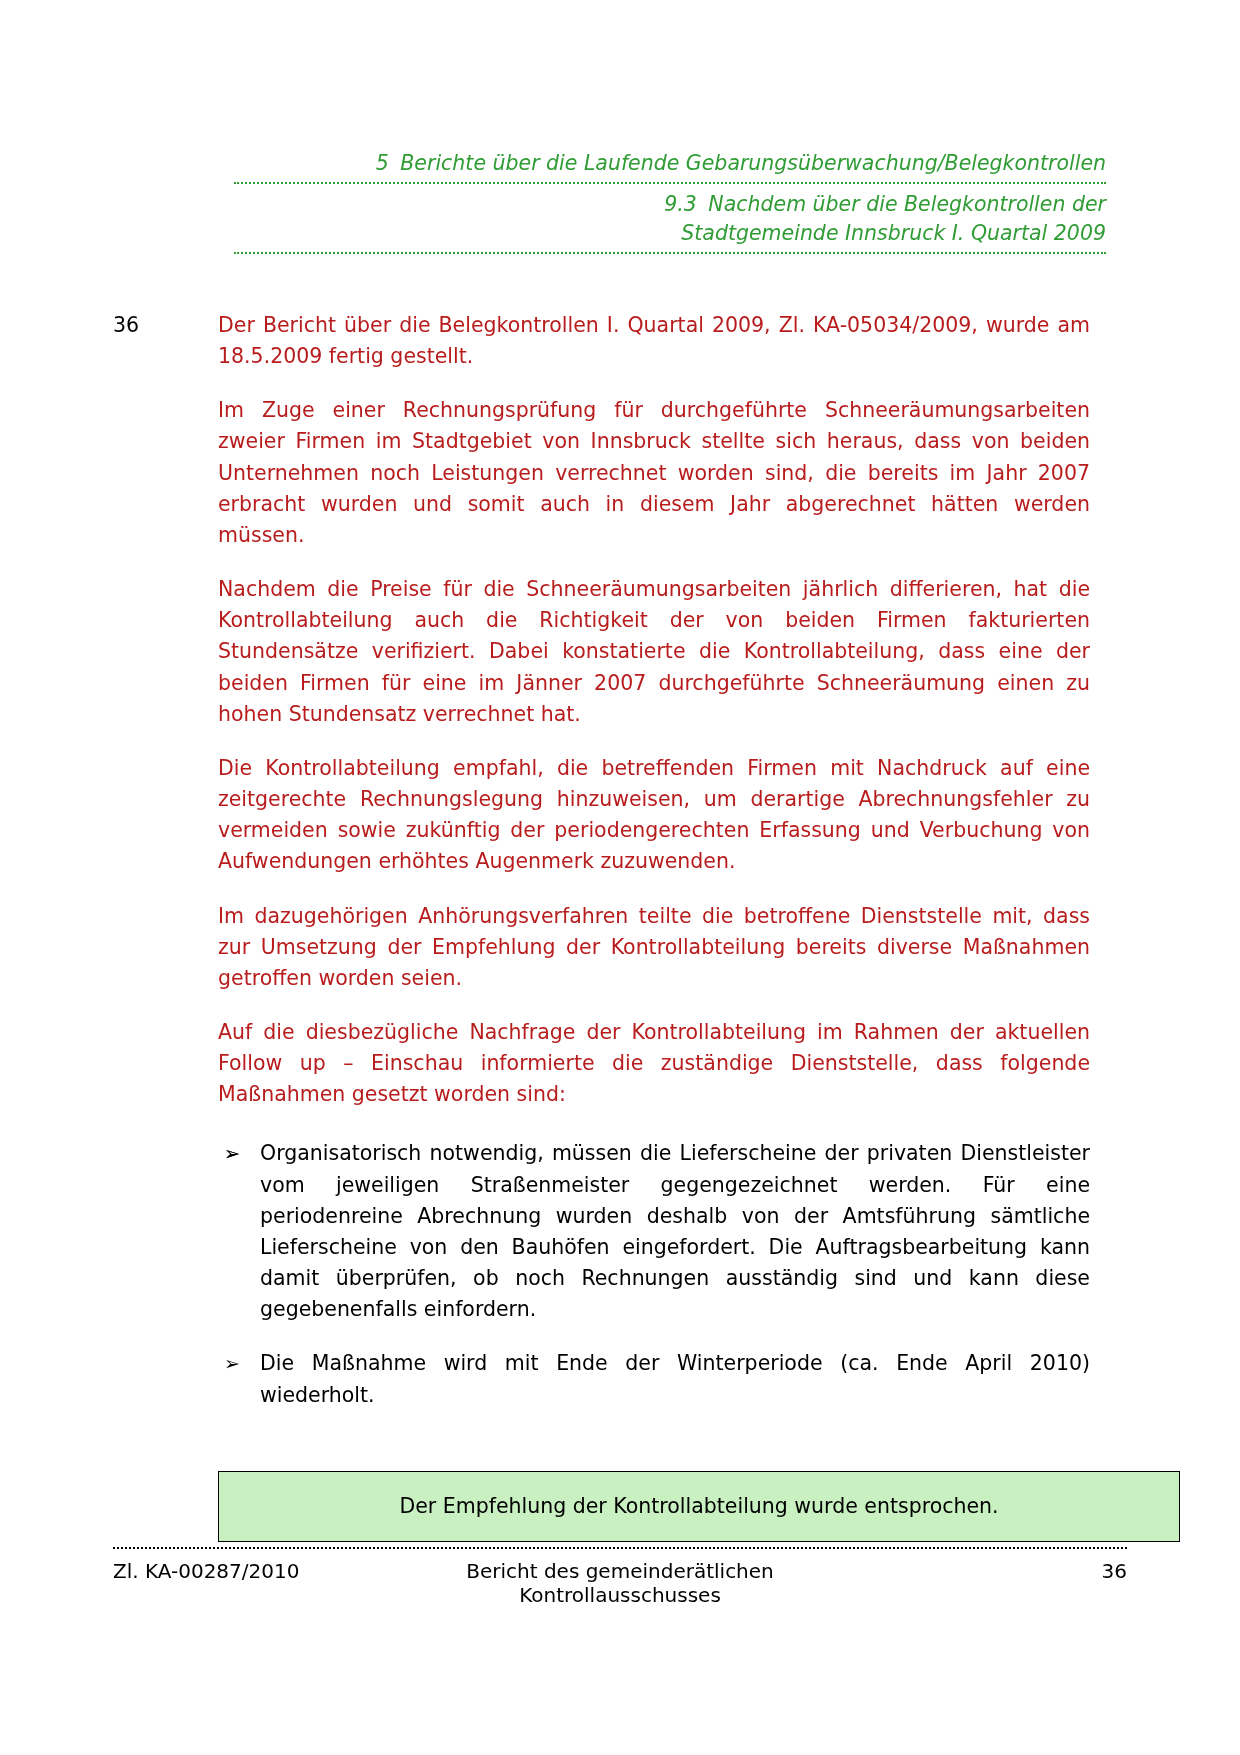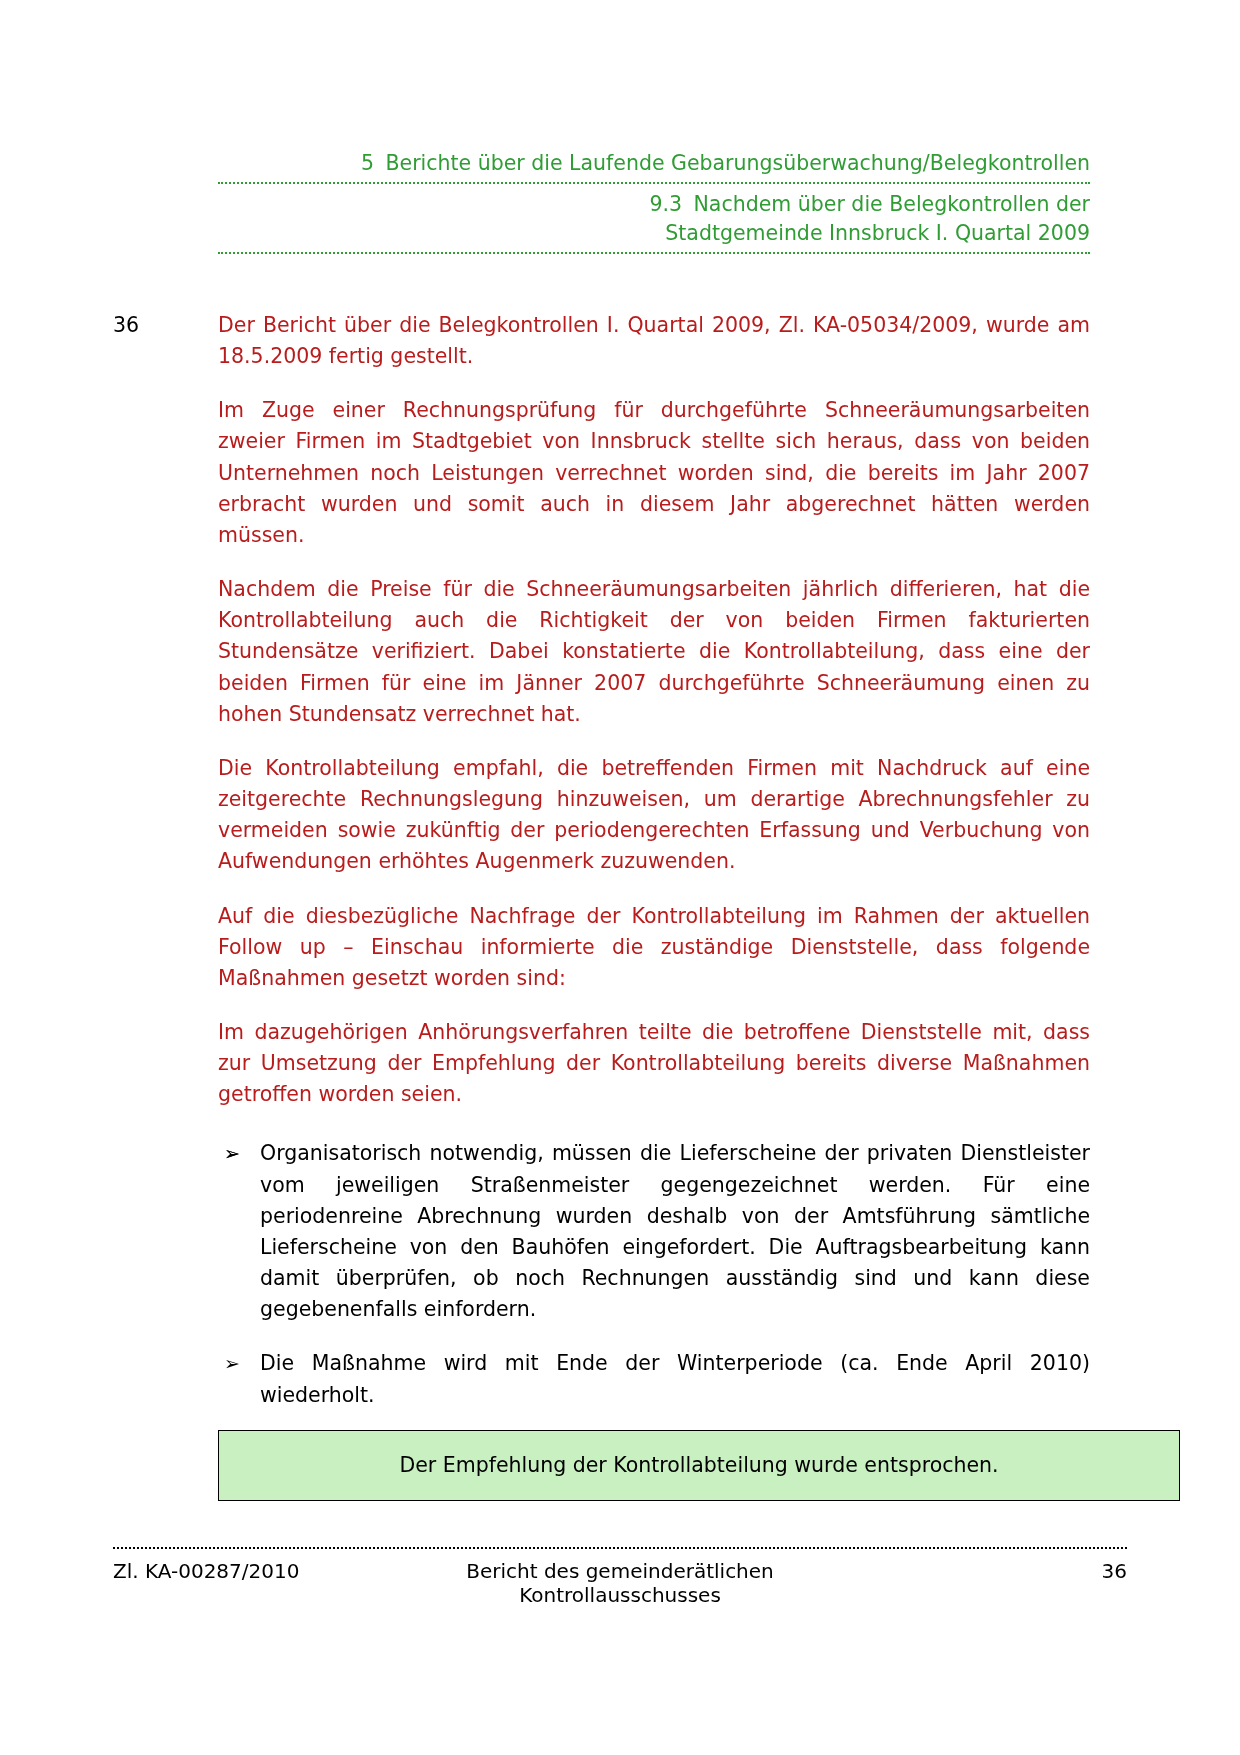--- a/index.html
+++ b/index.html
@@ -17,23 +17,24 @@
   .page {
     position: relative;
     width: 1240px;
     min-height: 1755px;
     box-sizing: border-box;
   }
 
   
   .header {
     position: absolute;
-    left: 218px;
+    left: 234px;
     top: 148px;
     width: 872px;
+    font-style: italic;
   }
   .header-line-1,
   .header-line-2 {
     color: #2f9c34;
     font-size: 20.5px;
     line-height: 1.5;
     text-align: right;
   }
   .header-rule {
     border-bottom: 2px dotted #2f9c34;
@@ -101,21 +102,21 @@
     left: 6px;
     top: 0;
     font-size: 19px;
     line-height: 1.6;
   }
 
   
   .callout-wrap {
     padding-left: 218px;
     padding-right: 60px;
-    margin-top: 19px;
+    margin-top: 60px;
   }
   .callout {
     border: 1.6px solid #000;
     background: #c8f0c0;
     text-align: center;
     font-size: 20.5px;
     padding: 22px 10px 23px 10px;
     box-sizing: border-box;
   }
 
@@ -171,22 +172,22 @@
   </div>
 
   <div class="body-wrap">
 
     <div class="para-row">
       <div class="margin-num">36</div>
       <p class="para">Der Bericht über die Belegkontrollen I. Quartal 2009, Zl. KA-05034/2009, wurde am 18.5.2009 fertig gestellt.</p>
       <p class="para">Im Zuge einer Rechnungsprüfung für durchgeführte Schneeräumungsarbeiten zweier Firmen im Stadtgebiet von Innsbruck stellte sich heraus, dass von beiden Unternehmen noch Leistungen verrechnet worden sind, die bereits im Jahr 2007 erbracht wurden und somit auch in diesem Jahr abgerechnet hätten werden müssen.</p>
       <p class="para">Nachdem die Preise für die Schneeräumungsarbeiten jährlich differieren, hat die Kontrollabteilung auch die Richtigkeit der von beiden Firmen fakturierten Stundensätze verifiziert. Dabei konstatierte die Kontrollabteilung, dass eine der beiden Firmen für eine im Jänner 2007 durchgeführte Schneeräumung einen zu hohen Stundensatz verrechnet hat.</p>
       <p class="para">Die Kontrollabteilung empfahl, die betreffenden Firmen mit Nachdruck auf eine zeitgerechte Rechnungslegung hinzuweisen, um derartige Abrechnungsfehler zu vermeiden sowie zukünftig der periodengerechten Erfassung und Verbuchung von Aufwendungen erhöhtes Augenmerk zuzuwenden.</p>
+      <p class="para">Im dazugehörigen Anhörungsverfahren teilte die betroffene Dienststelle mit, dass zur Umsetzung der Empfehlung der Kontrollabteilung bereits diverse Maßnahmen getroffen worden seien.</p>
       <p class="para">Auf die diesbezügliche Nachfrage der Kontrollabteilung im Rahmen der aktuellen Follow up – Einschau informierte die zuständige Dienststelle, dass folgende Maßnahmen gesetzt worden sind:</p>
-      <p class="para">Im dazugehörigen Anhörungsverfahren teilte die betroffene Dienststelle mit, dass zur Umsetzung der Empfehlung der Kontrollabteilung bereits diverse Maßnahmen getroffen worden seien.</p>
     </div>
 
     <div class="bullets">
       <div class="bullet">
         <span class="bullet-marker">➢</span>
       </div>
       <div class="bullet">
         <span class="bullet-marker">➢</span>
         <span>Organisatorisch notwendig, müssen die Lieferscheine der privaten Dienstleister vom jeweiligen Straßenmeister gegengezeichnet werden. Für eine periodenreine Abrechnung wurden deshalb von der Amtsführung sämtliche Lieferscheine von den Bauhöfen eingefordert. Die Auftragsbearbeitung kann damit überprüfen, ob noch Rechnungen ausständig sind und kann diese gegebenenfalls einfordern.</span>
       </div>

